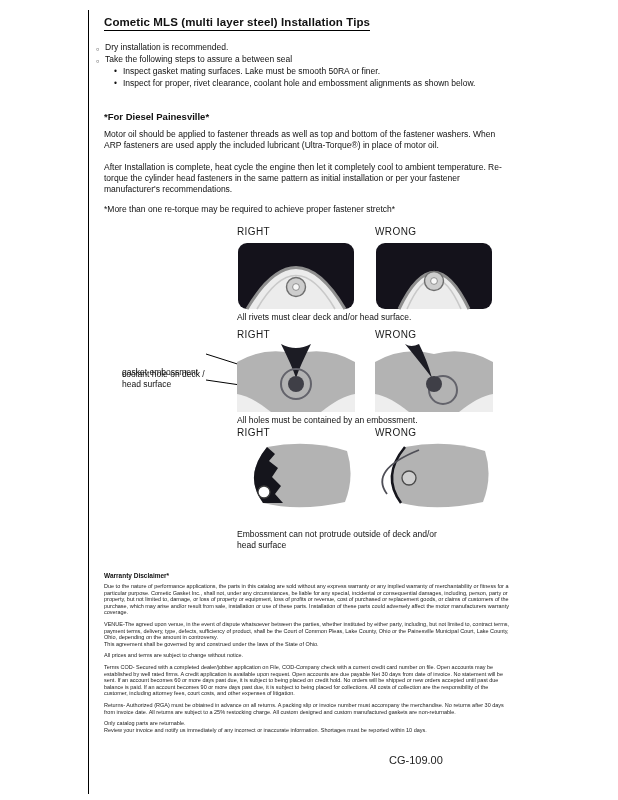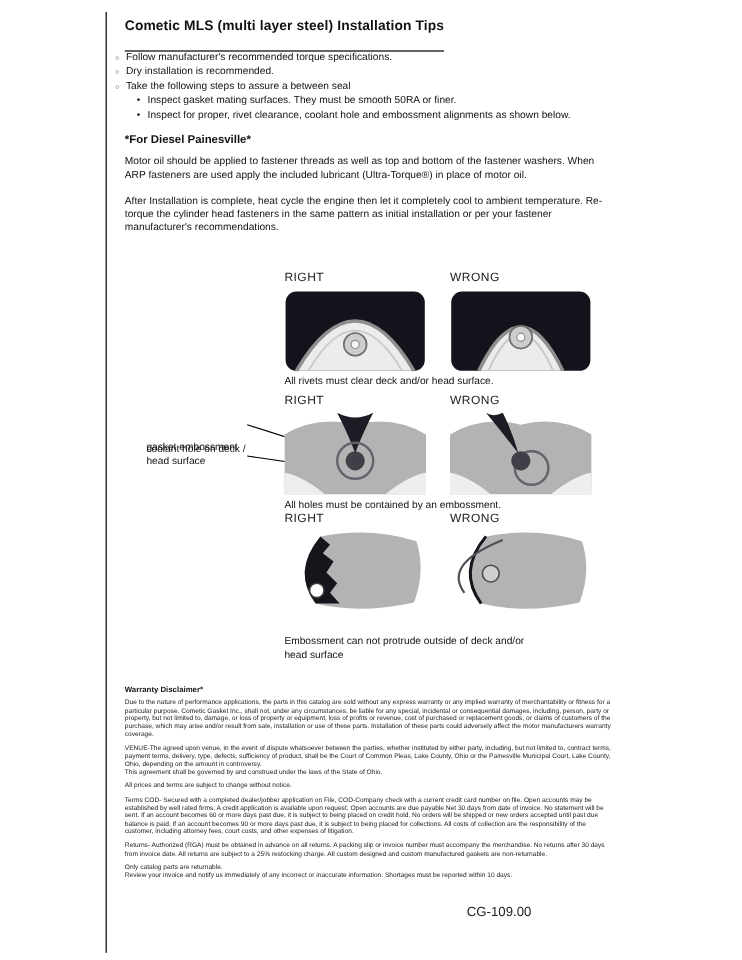--- a/index.html
+++ b/index.html
@@ -1,20 +1,20 @@
 <!DOCTYPE html>
 <html><head>
 <meta charset="utf-8">
 <style>
   html,body{margin:0;padding:0;background:#ffffff;}
   #page{position:relative;width:618px;height:800px;background:#ffffff;overflow:hidden;
         font-family:"Liberation Sans",sans-serif;color:#111;}
   .left-rule{position:absolute;left:88px;top:10px;width:1px;height:784px;background:#000;}
   .title{position:absolute;left:104px;top:16px;margin:0;font-size:11.5px;font-weight:bold;
-         border-bottom:1.2px solid #000;padding-bottom:14px;letter-spacing:.1px;}
+         border-bottom:1.2px solid #000;padding-bottom:2px;letter-spacing:.1px;}
   .tips{position:absolute;left:96px;top:41px;width:470px;}
   .b{position:relative;padding-left:9px;font-size:8.5px;line-height:12px;}
   .b .mk::before{content:"○";position:absolute;left:0;top:2px;font-size:5.5px;}
   .sb{position:relative;padding-left:9px;margin-left:18px;font-size:8.5px;line-height:12px;}
   .sb .mk::before{content:"•";position:absolute;left:0;top:0;font-size:8.5px;}
   .dheading{position:absolute;left:104px;top:111px;margin:0;font-size:9.5px;font-weight:bold;}
   .para{position:absolute;left:104px;width:402px;margin:0;font-size:8.5px;line-height:11px;}
   #dp1{top:129px;} #dp2{top:162px;} #dp3{top:204px;}
   .dlabel{position:absolute;width:118px;text-align:left;font-size:10px;letter-spacing:.4px;color:#1a1a1a;}
   .dbox{position:absolute;width:118px;height:68px;}
@@ -29,30 +29,30 @@
 </style>
 </head>
 <body>
 
 <div id="page">
   <div class="left-rule"></div>
 
   <h1 class="title">Cometic MLS (multi layer steel) Installation Tips</h1>
 
   <div class="tips">
-    <div class="b"><span class="mk"></span><span>Follow manufacturer's recommended torque specifications.</span></div>
     <div class="b"><span class="mk"></span><span>Dry installation is recommended.</span></div>
     <div class="b"><span class="mk"></span><span>Take the following steps to assure a between seal</span></div>
-    <div class="sb"><span class="mk"></span><span>Inspect gasket mating surfaces.  They must be smooth 50RA or finer.</span></div>
+    <div class="sb"><span class="mk"></span><span>Inspect gasket mating surfaces.  Lake must be smooth 50RA or finer.</span></div>
     <div class="sb"><span class="mk"></span><span>Inspect for proper, rivet clearance, coolant hole and embossment alignments as shown below.</span></div>
   </div>
 
   <h2 class="dheading">*For Diesel Painesville*</h2>
   <p class="para" id="dp1">Motor oil should be applied to fastener threads as well as top and bottom of the fastener washers. When ARP fasteners are used apply the included lubricant (Ultra-Torque®) in place of motor oil.</p>
   <p class="para" id="dp2">After Installation is complete, heat cycle the engine then let it completely cool to ambient temperature. Re-torque the cylinder head fasteners in the same pattern as initial installation or per your fastener manufacturer's recommendations.</p>
+  <p class="para" id="dp3">*More than one re-torque may be required to achieve proper fastener stretch*</p>
 
   <div class="dlabel" style="left:237px;top:226px;">RIGHT</div>
   <div class="dlabel" style="left:375px;top:226px;">WRONG</div>
   <div class="dbox" style="left:237px;top:242px;">
     <svg viewBox="0 0 118 68">
       <rect x="1" y="1" width="116" height="66" rx="9" fill="#14121b"></rect>
       <path d="M10,67 Q59,-16 108,67 Z" fill="#ececec"></path>
       <path d="M10,67 Q59,-16 108,67" fill="none" stroke="#8f8f8f" stroke-width="3"></path>
       <path d="M20,67 Q59,0 98,67" fill="none" stroke="#c9c9c9" stroke-width="1.6"></path>
       <circle cx="59" cy="45" r="9.5" fill="#cdcdcd" stroke="#6e6e6e" stroke-width="1.4"></circle>

